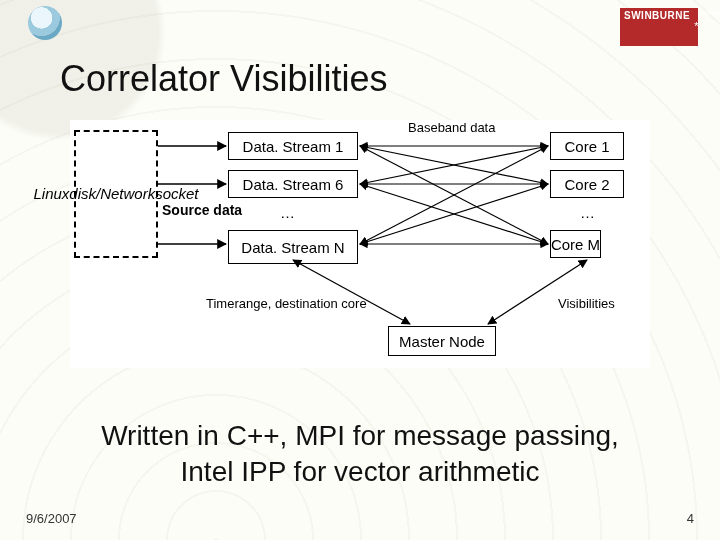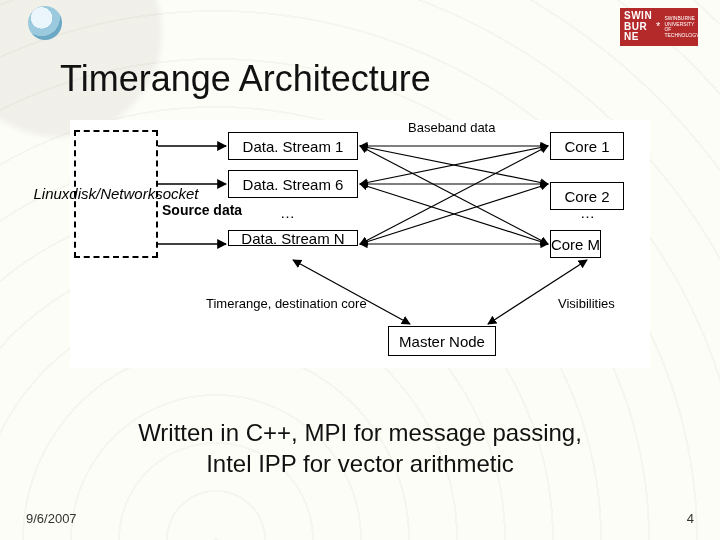--- a/index.html
+++ b/index.html
@@ -18,38 +18,38 @@
     position: absolute; left: 28px; top: 2px; width: 34px; height: 34px;
     border-radius: 50%;
     background: radial-gradient(circle at 40% 35%, #eaf6fb 0 35%, #9bc9de 36% 60%, #6ba8c4 61% 80%, #48879f 81% 100%);
   }
   .logo-right {
     position: absolute; right: 22px; top: 4px; width: 78px; height: 38px;
     background: #b42a2a; color: #fff; font-size: 9px; line-height: 1.05;
     padding: 3px 4px; display: flex; flex-direction: row;
   }
   .logo-right .bigtxt { font-weight: bold; font-size: 10px; letter-spacing: 0.5px; }
-  .logo-right .col { display:flex; flex-direction:column; justify-content:center; }
+  .logo-right .col { display:flex; flex-direction:row; justify-content:center; }
   .logo-right .star { font-size: 11px; padding: 0 4px; align-self:center; }
   .logo-right .tiny { font-size: 5px; line-height:1.1; }
 
   .title {
     position: absolute; left: 60px; top: 58px;
     font-size: 36px; font-weight: 400; color: #111;
     font-family: Arial, sans-serif;
   }
 
   .diagram {
     position: absolute; left: 70px; top: 120px; width: 580px; height: 248px;
     background: #fff;
   }
 
   .caption {
     position: absolute; left: 0; right: 0; top: 418px;
-    text-align: center; font-size: 24px; line-height: 1.28;
+    text-align: center; font-size: 28px; line-height: 1.28;
     font-family: Verdana, Arial, sans-serif; font-weight: 400; color: #111;
   }
   .caption .line { display:block; }
 
   .footer-date { position: absolute; left: 26px; bottom: 14px; font-size: 13px; color:#333; }
   .footer-page { position: absolute; right: 26px; bottom: 14px; font-size: 13px; color:#333; }
 
   
   .dbox {
     position: absolute; border: 1.5px solid #000; background:#fff;
@@ -77,42 +77,42 @@
       </div>
       <span class="star">*</span>
       <div class="col">
         <span class="tiny">SWINBURNE</span>
         <span class="tiny">UNIVERSITY OF</span>
         <span class="tiny">TECHNOLOGY</span>
       </div>
     </div>
   </div>
 
-  <div class="title">Timerange Architecture</div>
+  <div class="title">Correlator Visibilities</div>
 
   <div class="diagram">
 
     <div class="dbox dashed" style="left:4px; top:10px; width:84px; height:128px; font-style:italic; flex-direction:row; line-height:1.25; padding:6px 2px;">
       <span>Linux</span>
       <span>disk</span>
       <span>/</span>
       <span>Network</span>
       <span>socket</span>
     </div>
     <div class="lbl lblb" style="left:92px; top:82px; width:60px; text-align:center; line-height:1.15;">
       <span>Source data</span>
     </div>
 
     <div class="dbox" style="left:158px; top:12px; width:130px; height:28px;">Data. Stream 1</div>
     <div class="dbox" style="left:158px; top:50px; width:130px; height:28px;">Data. Stream 6</div>
     <div class="dots" style="left:210px; top:84px;">…</div>
-    <div class="dbox" style="left:158px; top:110px; width:130px; height:16px;">Data. Stream N</div>
+    <div class="dbox" style="left:158px; top:110px; width:130px; height:34px;">Data. Stream N</div>
 
     <div class="dbox" style="left:480px; top:12px; width:74px; height:28px;">Core 1</div>
-    <div class="dbox" style="left:480px; top:50px; width:74px; height:28px;margin-top:12px;">Core 2</div>
+    <div class="dbox" style="left:480px; top:50px; width:74px; height:28px;">Core 2</div>
     <div class="dots" style="left:510px; top:84px;">…</div>
     <div class="dbox" style="left:480px; top:110px; width:51px; height:28px;">Core M</div>
 
     <div class="lbl" style="left:338px; top:0px;">Baseband data</div>
     <div class="lbl" style="left:136px; top:176px;">Timerange, destination core</div>
     <div class="lbl" style="left:488px; top:176px;text-align:right;">Visibilities</div>
 
     <div class="dbox" style="left:318px; top:206px; width:108px; height:30px;">Master Node</div>
 
     <svg class="arrows" viewBox="0 0 580 248">

